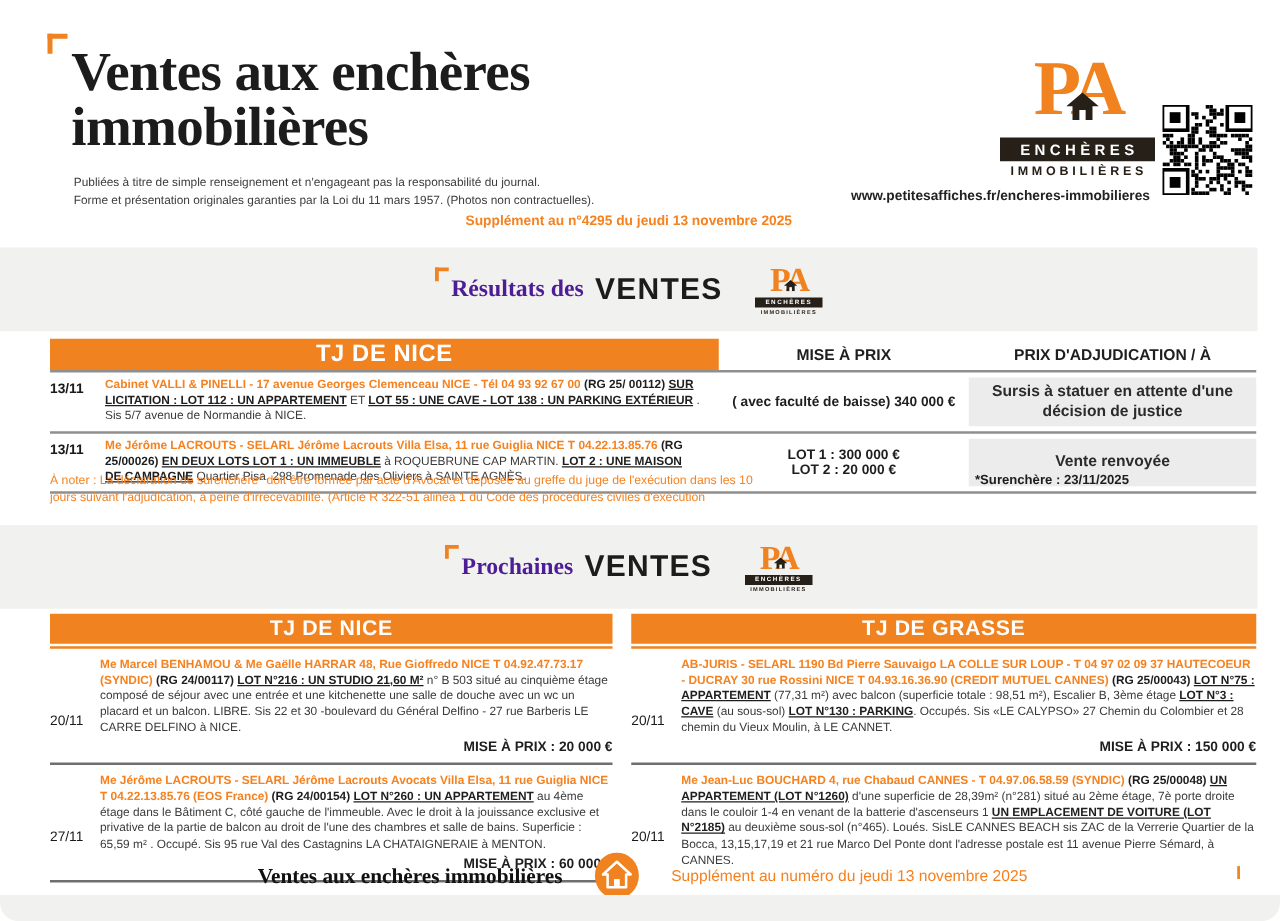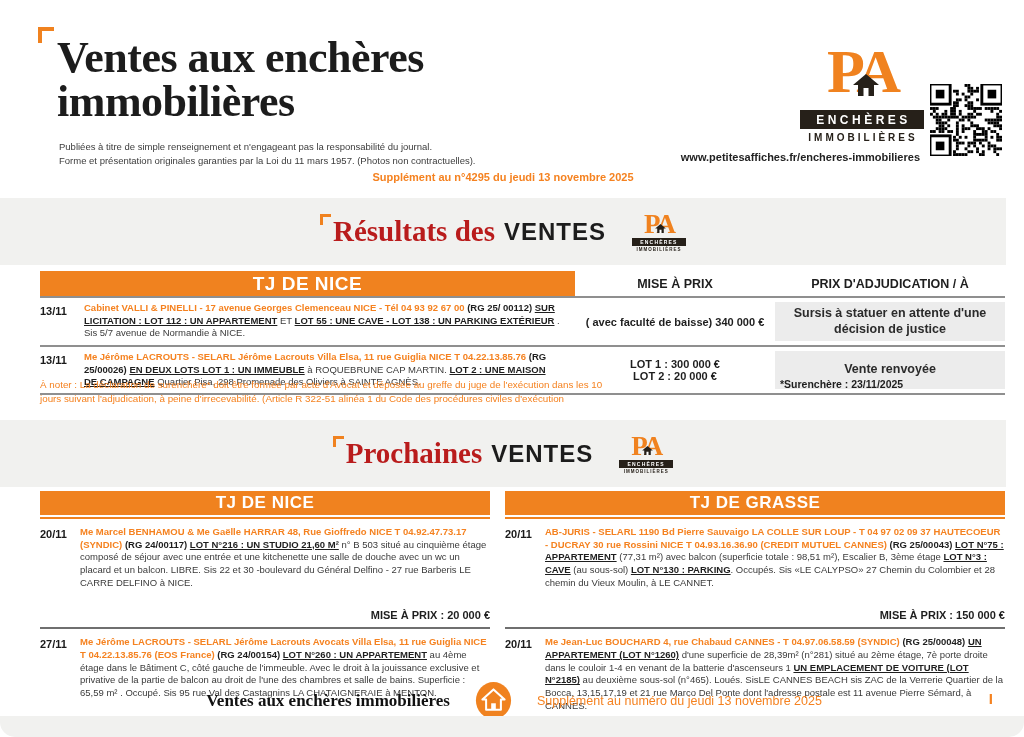--- a/index.html
+++ b/index.html
@@ -34,21 +34,21 @@
   .website{position:absolute;right:104px;top:151px;font-size:11px;font-weight:bold;color:#222;white-space:nowrap;}
   .qr-box{position:absolute;left:930px;top:84px;width:72px;height:72px;}
   .supplement-banner{position:absolute;left:0;top:171px;width:1006px;text-align:center;color:var(--orange-text);font-weight:bold;font-size:11px;}
 
   
   .band{position:absolute;left:0;width:1006px;height:67px;background:var(--band);}
   .band-results{top:198px;}
   .band-upcoming{top:420px;}
   .section-heading{display:flex;align-items:center;justify-content:center;height:100%;}
   .section-heading .corner.small{align-self:flex-start;margin-top:16px;margin-right:2px;}
-  .h-serif{font-family:"Liberation Serif",serif;font-weight:bold;font-size:29px;color:#b91c1c;}
+  .h-serif{font-family:"Liberation Serif",serif;font-weight:bold;font-size:19px;color:#4c1d95;}
   .h-sans{font-weight:bold;font-size:24px;letter-spacing:1px;margin-left:9px;color:#1C1C1C;}
 
   
   .logo-small{width:54px;margin-left:26px;text-align:center;}
   .ls-letters{position:relative;font-family:"Liberation Serif",serif;font-weight:bold;font-size:27px;line-height:26px;color:var(--orange);letter-spacing:-2px;}
   .ls-house{position:absolute;left:23px;top:13px;}
   .ls-band{margin-top:1px;background:var(--dark);color:#fff;font-weight:bold;font-size:5px;letter-spacing:1.2px;padding:1.5px 0 1px;}
   .ls-sub{margin-top:1px;color:var(--dark);font-weight:bold;font-size:4.5px;letter-spacing:1px;}
 
   
@@ -72,25 +72,25 @@
   .surenchere{position:absolute;left:780px;top:378px;font-weight:bold;font-size:10.5px;color:#1E1E1E;}
 
   
   .upcoming{position:absolute;left:40px;top:491px;width:965px;display:flex;gap:15px;}
   .up-col{display:flex;flex-direction:column;}
   .up-col.left{width:450px;}
   .up-col.right{width:500px;}
   .up-header{height:24px;background:var(--orange);color:#fff;font-weight:bold;font-size:17px;letter-spacing:0.5px;display:flex;align-items:center;justify-content:center;}
   .up-rule-orange{height:2px;background:var(--orange);margin:2px 0 3px;}
   .entry{display:flex;padding:4px 0 2px;}
-  .e-date{width:40px;font-weight:bold;font-size:11px;padding-top:2px;color:#1A1A1A;}
+  .e-date{width:40px;font-weight:normal;font-size:11px;padding-top:2px;color:#1A1A1A;margin-top:43px;}
   .e-body{flex:1;font-size:9.5px;line-height:1.34;color:var(--body);}
   .e-visites{font-weight:bold;color:#1E1E1E;font-size:9.5px;margin-top:20px;}
   .e-visites:empty{display:none;}
-  .e-price{text-align:right;font-weight:bold;font-size:11px;color:#1E1E1E;margin-top:18px;}
+  .e-price{text-align:right;font-weight:bold;font-size:11px;color:#1E1E1E;margin-top:1px;}
   .up-rule-gray{height:2px;background:#6F6F6F;margin:3px 0;}
 
   
   .footer{position:absolute;left:0;top:682px;width:1006px;display:flex;align-items:center;justify-content:center;gap:25px;padding-left:22px;}
   .f-brand{font-family:"Liberation Serif",serif;font-weight:bold;font-size:17px;color:#111;}
   .f-icon{width:37px;height:37px;}
   .f-supplement{font-size:12.5px;color:var(--orange-text);}
   .f-supplement b{font-weight:normal;}
   .page-indicator{position:absolute;right:31px;top:690px;color:var(--orange-text);font-weight:bold;font-size:15px;}
   .bottom-strip{position:absolute;left:0;bottom:0;width:1024px;height:21px;background:var(--band);}

